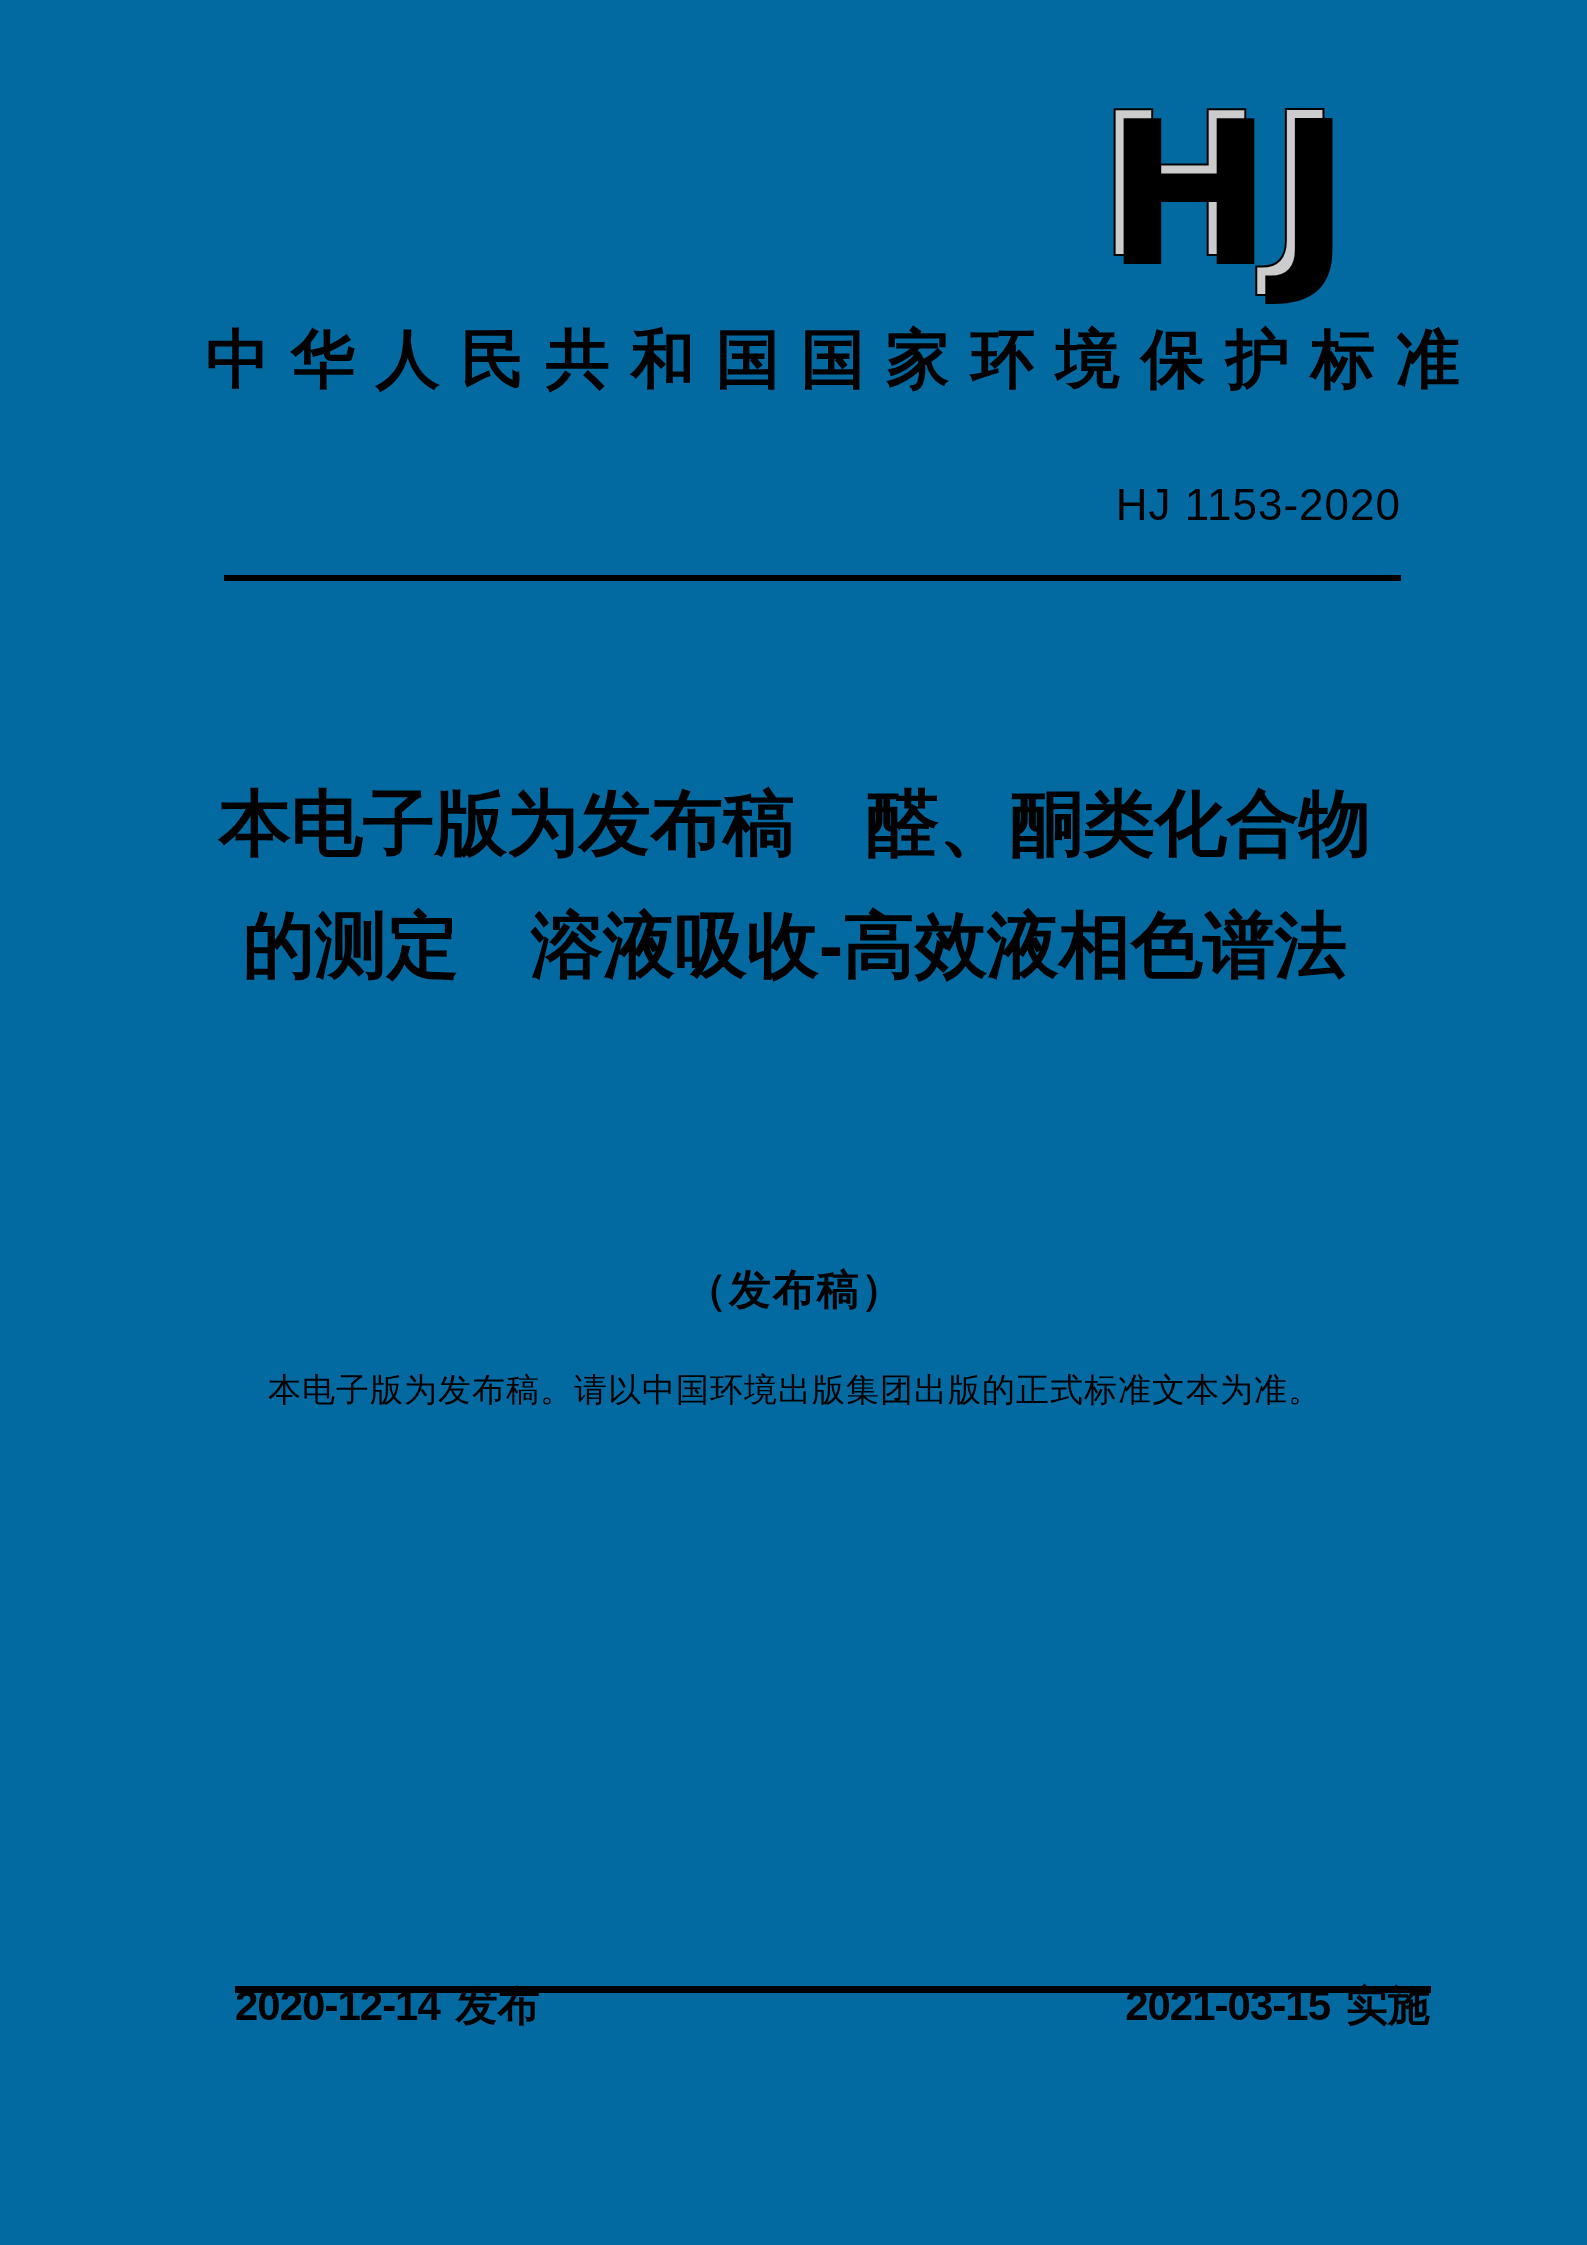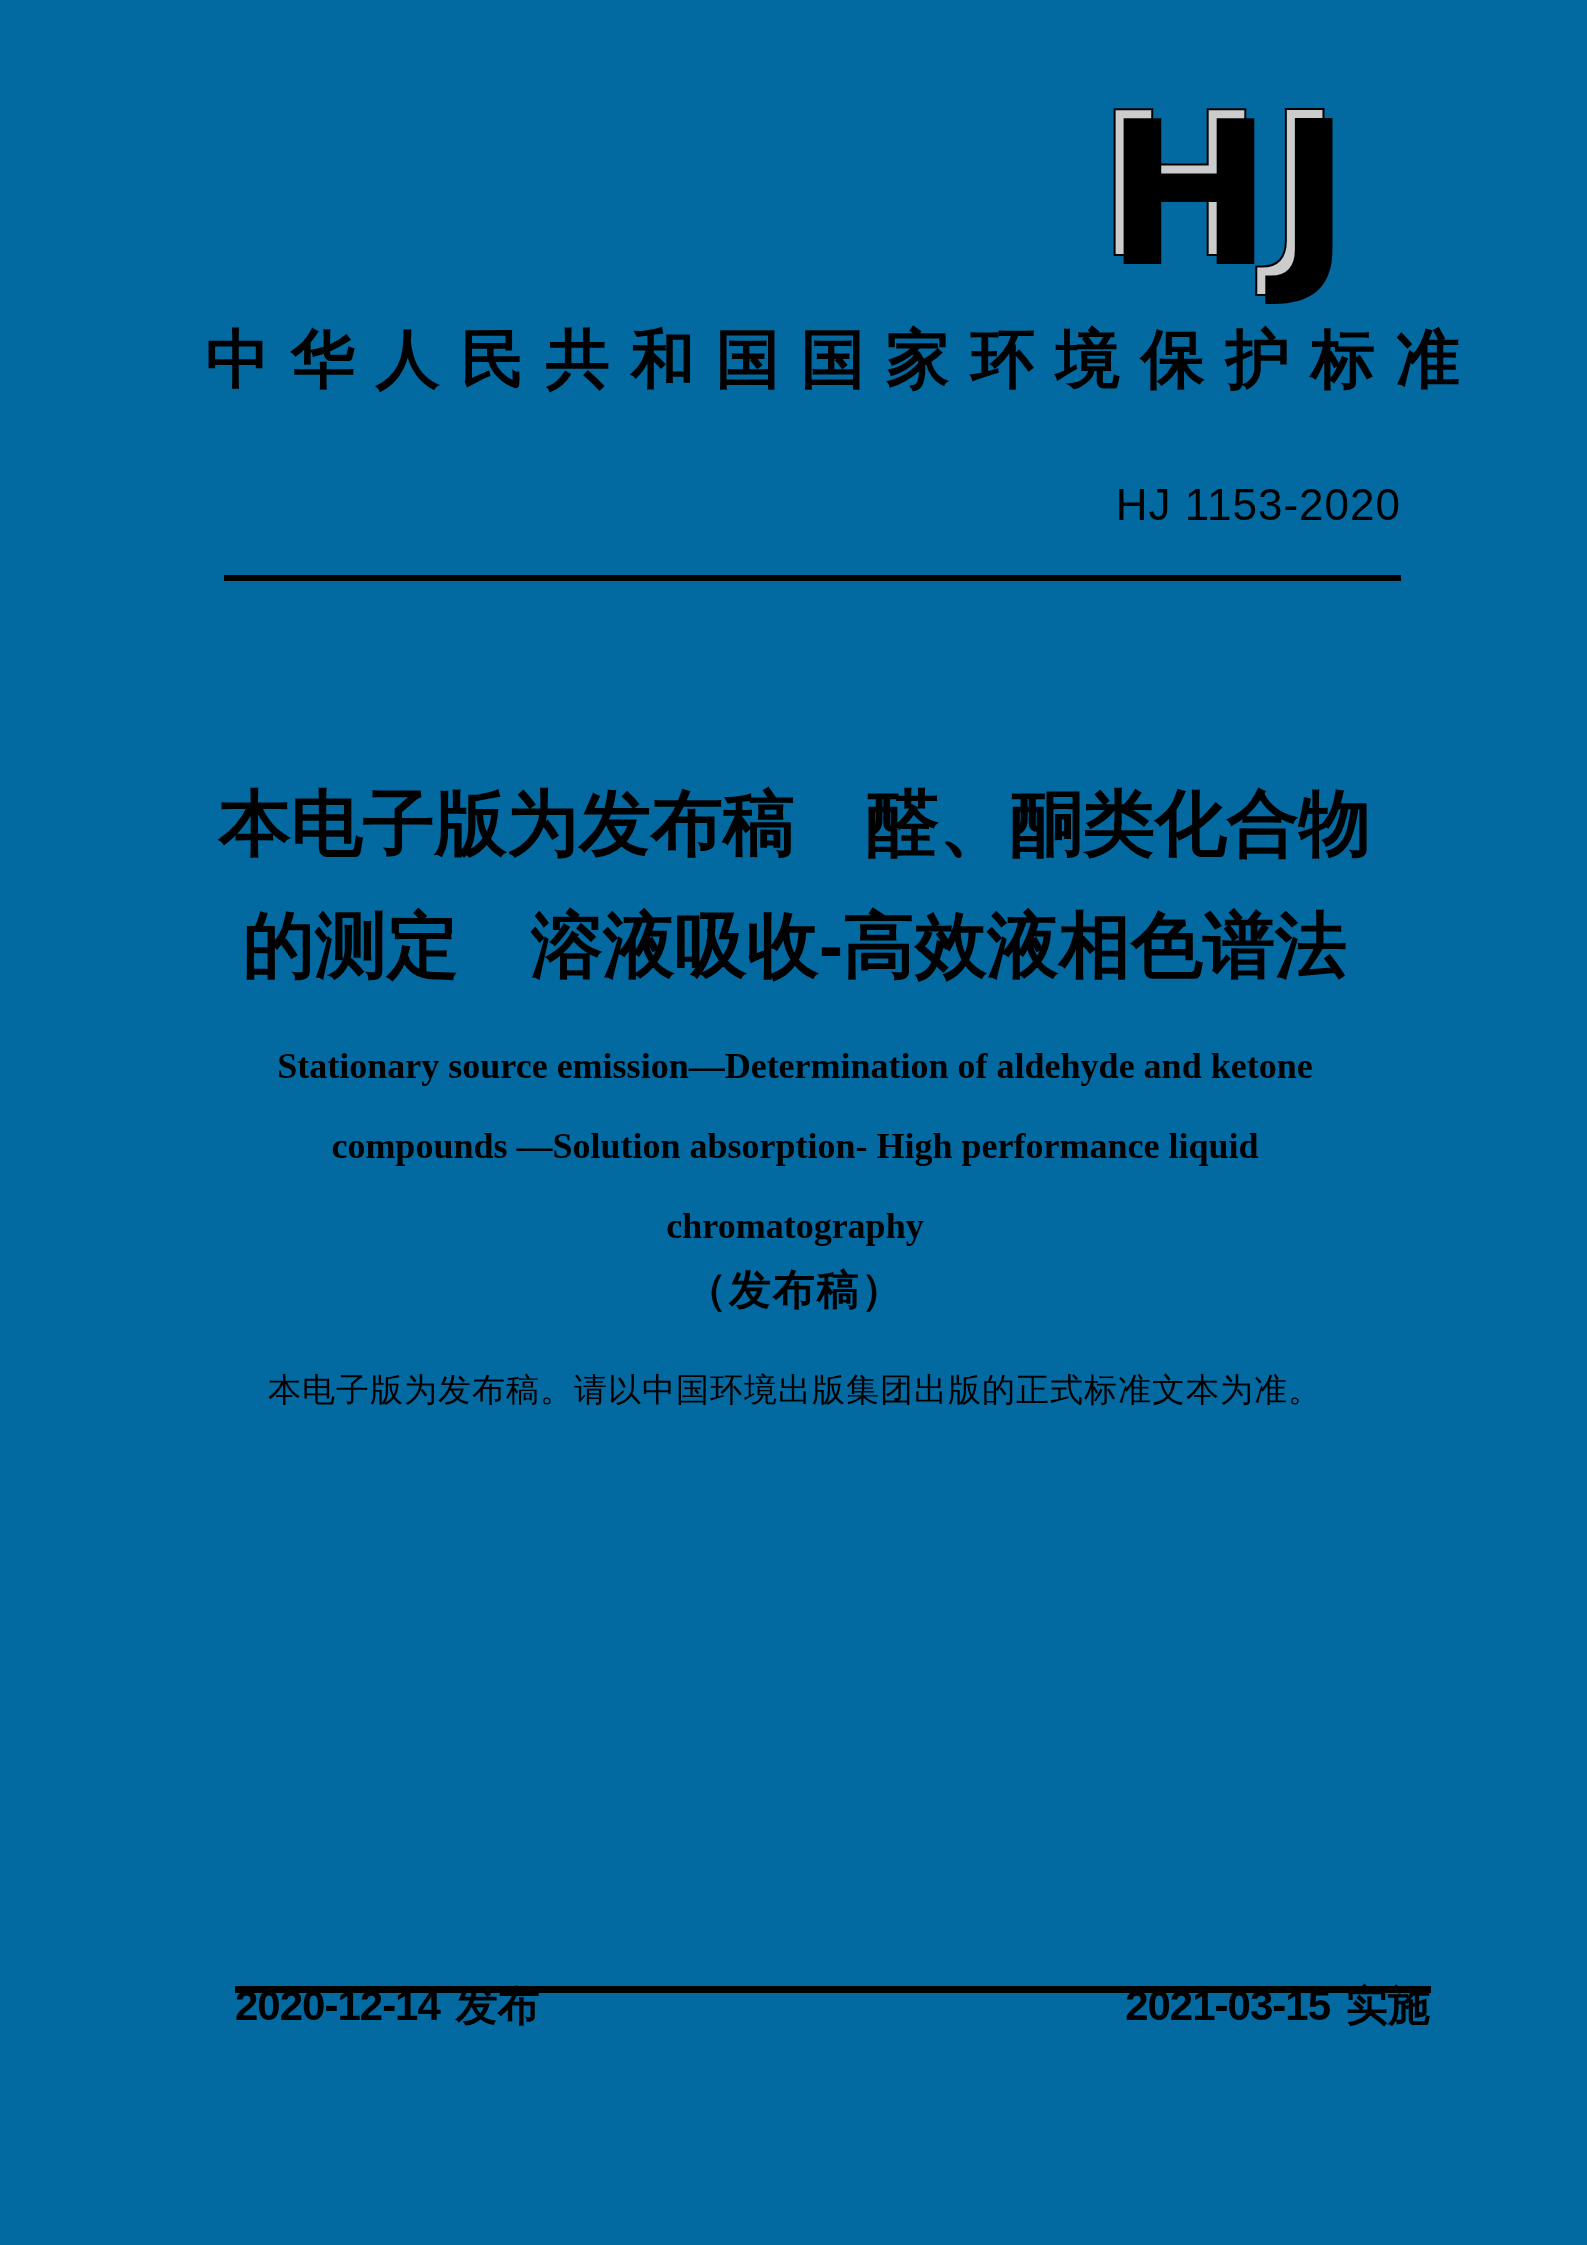--- a/index.html
+++ b/index.html
@@ -180,25 +180,20 @@
 
   <div class="std-number">HJ 1153-2020</div>
 
   <div class="rule rule-top"></div>
 
   <div class="zh-title">
     <div>本电子版为发布稿　醛、酮类化合物</div>
     <div>的测定　溶液吸收-高效液相色谱法</div>
   </div>
 
-  <div class="en-title">
-    <div>Stationary source emission—Determination of aldehyde and ketone</div>
-    <div>compounds —Solution absorption- High performance liquid</div>
-    <div>chromatography</div>
-  </div>
 
   <div class="draft-label">（发布稿）</div>
 
   <div class="notice">本电子版为发布稿。请以中国环境出版集团出版的正式标准文本为准。</div>
 
   <div class="dates-row">
     <div>
       <span>2020-12-14</span><span class="date-label">发布</span>
     </div>
     <div>

